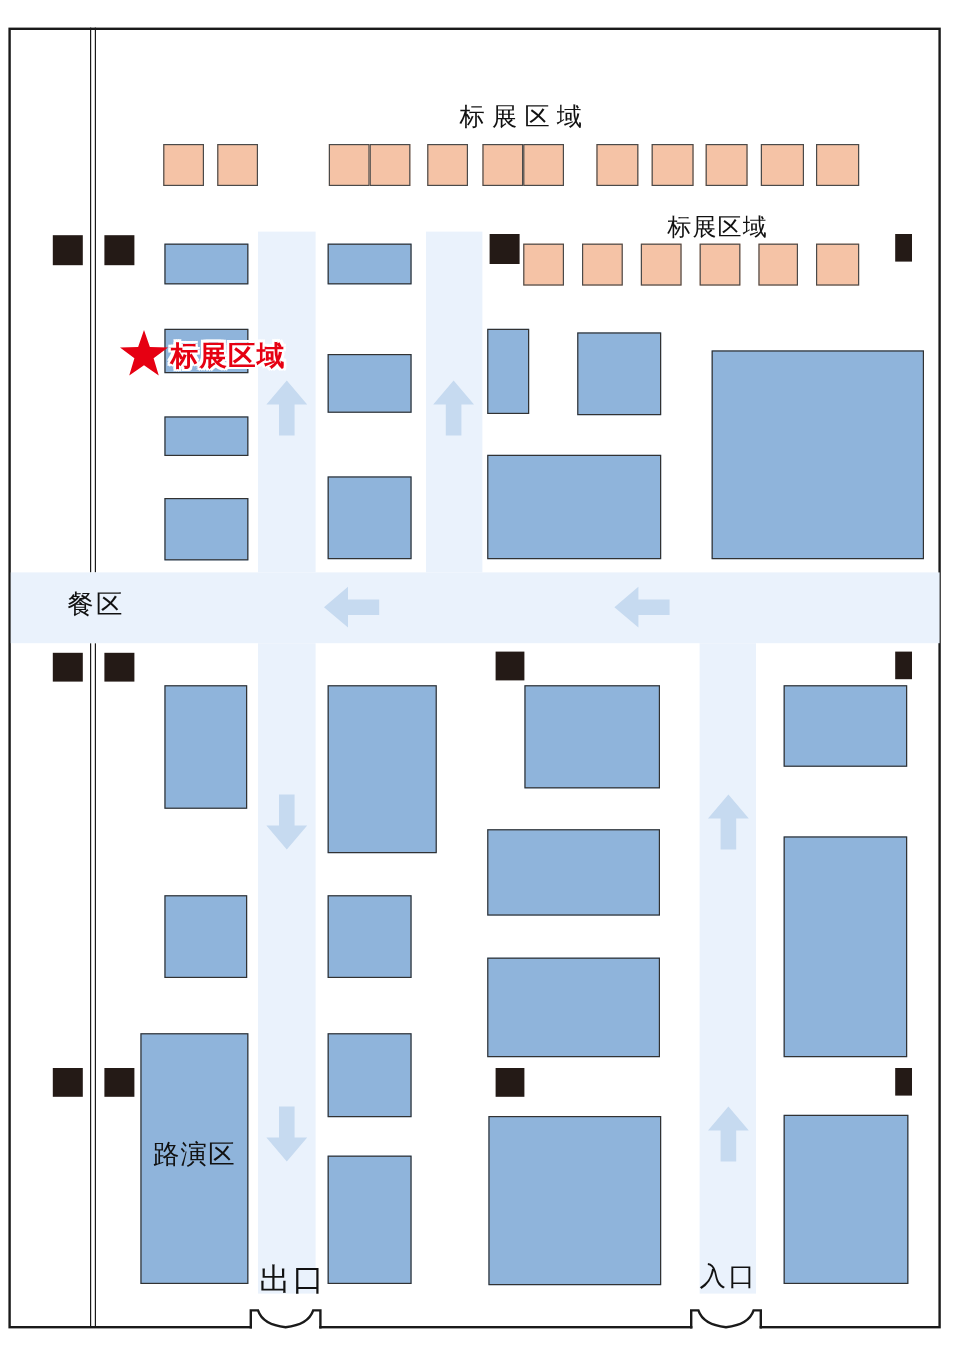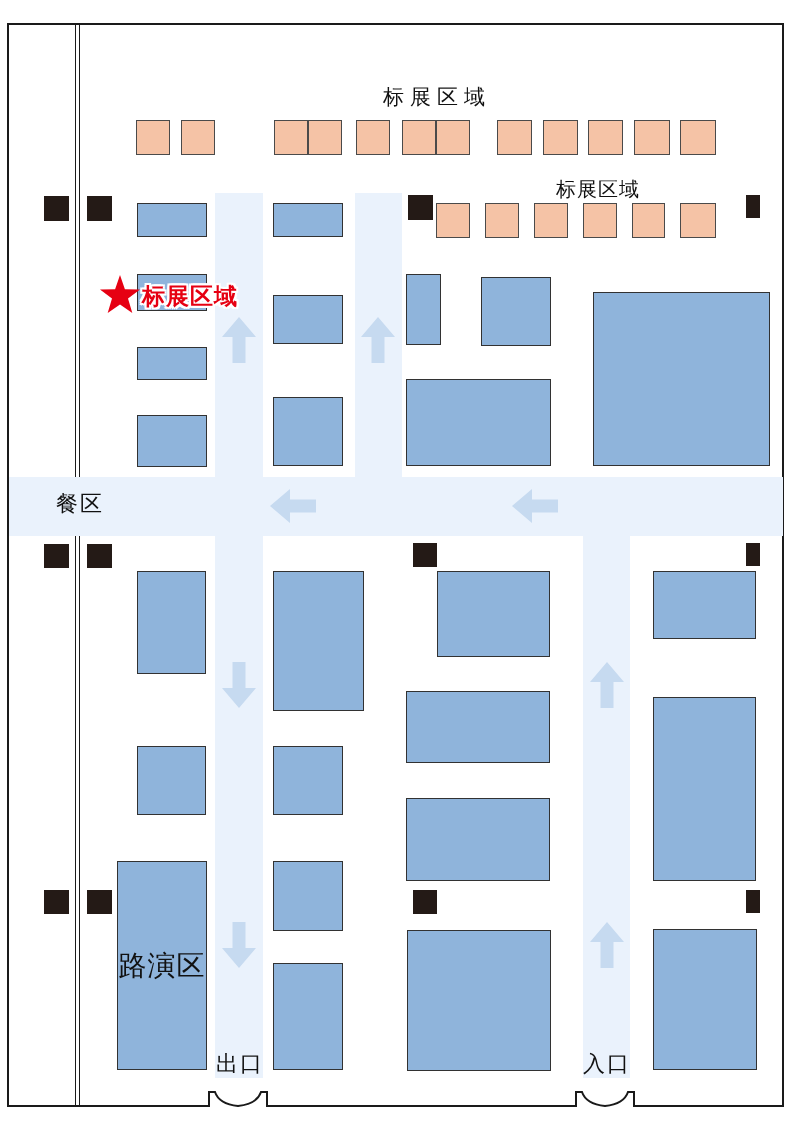--- a/index.html
+++ b/index.html
@@ -13,22 +13,22 @@
   #vline-bottom{top:536px;height:570px;}
   .map-rect{position:absolute;box-sizing:border-box;}
   .aisle{background:var(--aisle,#EAF2FC);}
   .booth-standard{background:var(--std,#F5C3A6);border:1.5px solid #4a4a4a;}
   .booth-exhibitor{background:var(--exh,#8FB4DB);border:1.5px solid #323232;}
   .pillar{background:var(--pillar,#241A16);}
   .map-label{position:absolute;white-space:nowrap;color:#111;}
   #lbl-std1{left:383px;top:83px;font-size:21px;letter-spacing:6px;}
   #lbl-std2{left:556px;top:176px;font-size:20px;letter-spacing:1px;}
   #lbl-dining{left:56px;top:489px;font-size:22px;letter-spacing:2px;}
-  #lbl-roadshow{left:117px;top:947px;width:90px;text-align:center;font-size:28px;letter-spacing:1px;}
-  #lbl-exit{left:216px;top:1049px;font-size:22px;letter-spacing:2px;}
+  #lbl-roadshow{left:117px;top:947px;width:90px;text-align:center;font-size:22px;letter-spacing:1px;}
+  #lbl-exit{left:216px;top:1049px;font-size:26px;letter-spacing:2px;}
   #lbl-entrance{left:583px;top:1049px;font-size:22px;letter-spacing:2px;}
   #company-label{position:absolute;left:142px;top:281px;font-size:23px;font-weight:bold;
     color:var(--hl,#E60012);letter-spacing:1px;
     text-shadow:-2px 0 #fff,2px 0 #fff,0 -2px #fff,0 2px #fff,
                 -2px -2px #fff,2px -2px #fff,-2px 2px #fff,2px 2px #fff;}
   #star{position:absolute;left:96px;top:271px;}
   #overlay{position:absolute;left:0;top:0;pointer-events:none;}
 </style>
 </head>
 <body>

